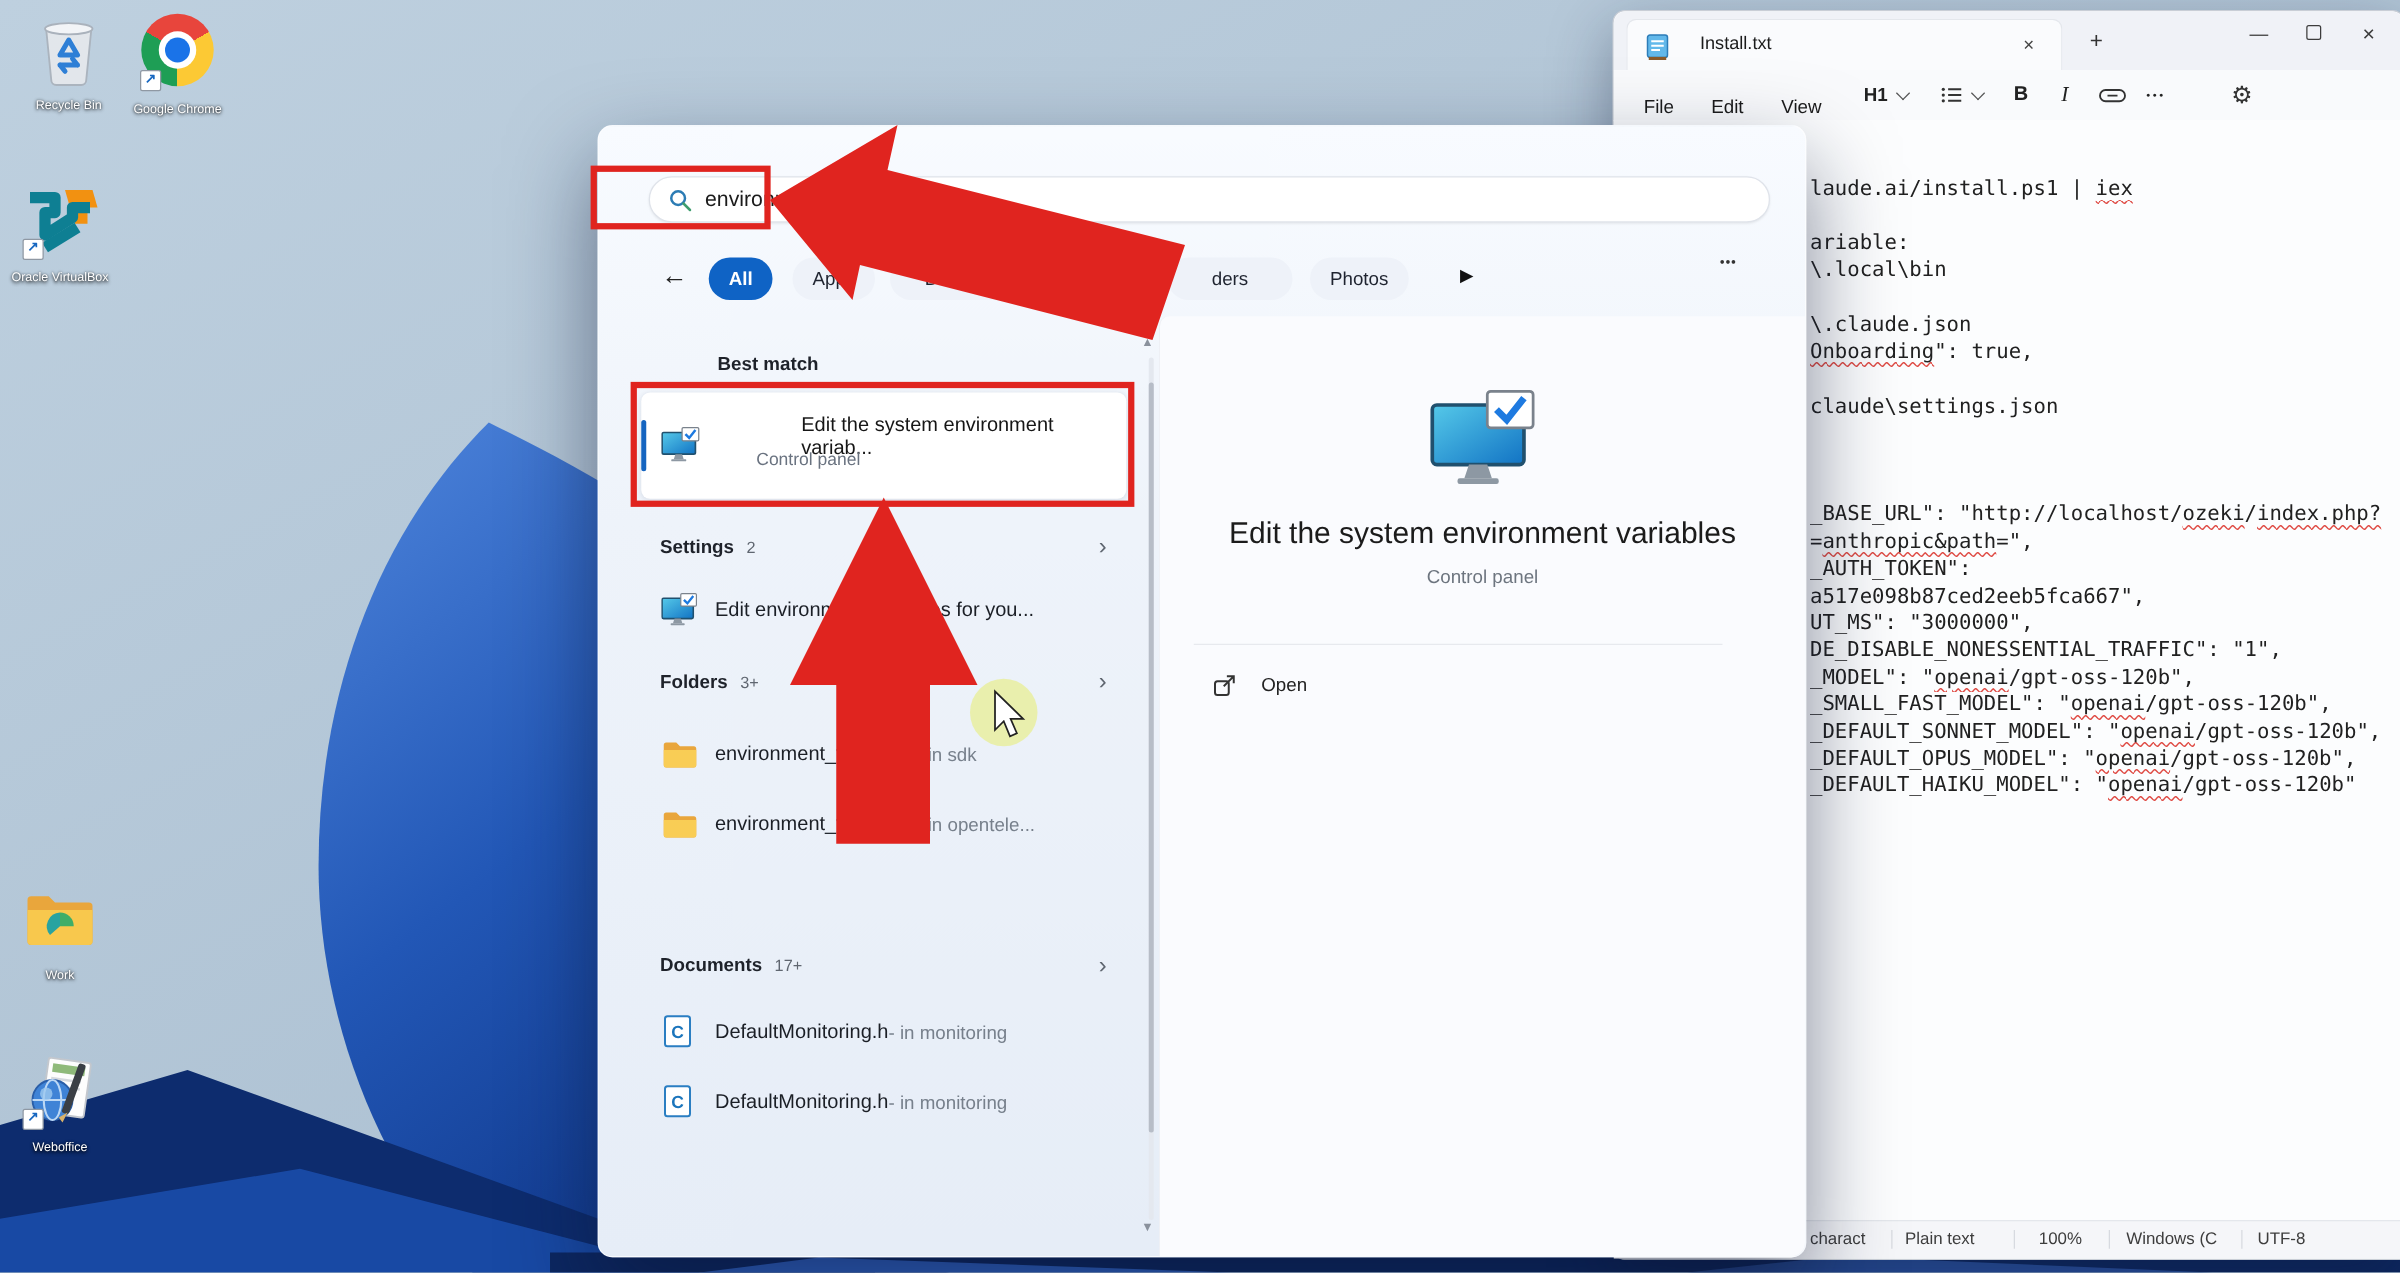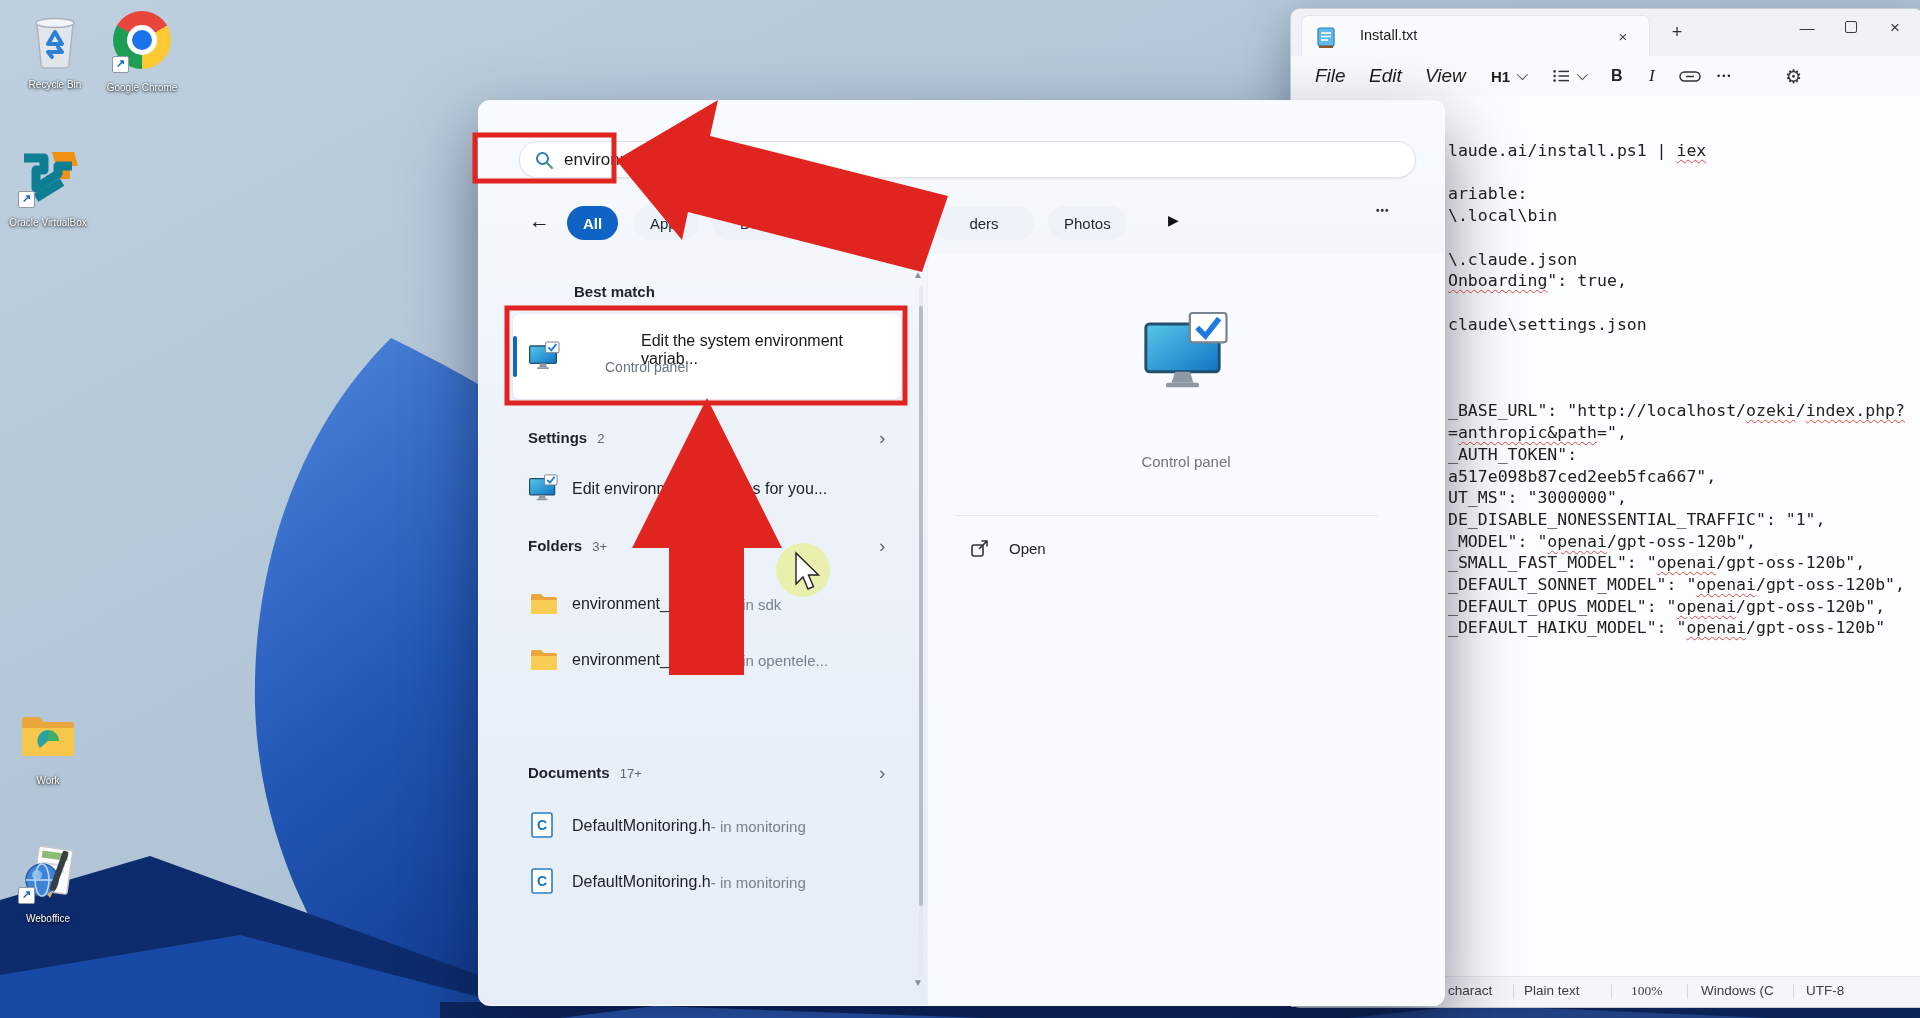--- a/index.html
+++ b/index.html
@@ -32,21 +32,21 @@
   #np-tab .np-ticon{position:absolute;left:14px;top:11px;}
   #np-tab .np-title{position:absolute;left:58px;top:11px;font-size:14.5px;color:#1b1b1b;}
   .np-tab-close{position:absolute;left:308px;top:9px;width:26px;height:24px;text-align:center;
           line-height:24px;font-size:15px;color:#444;border-radius:4px;}
   .np-plus{position:absolute;left:372px;top:12px;width:28px;height:24px;text-align:center;
           line-height:22px;font-size:18px;color:#333;}
   .np-ctrls{position:absolute;right:6px;top:4px;display:flex;}
   .np-ctrl{width:44px;height:32px;text-align:center;line-height:30px;font-size:15px;color:#3c3c3c;}
   .np-ctrl .maxbox{display:inline-block;width:10px;height:10px;border:1.2px solid #3c3c3c;border-radius:2px;}
   #np-toolbar{position:relative;height:40px;background:#f9fafc;border-bottom:1px solid #ebedf1;}
-  .np-menu{position:absolute;top:0;height:40px;line-height:40px;font-size:19px;color:#1b1b1b;padding:0 6px;font-style:italic;}
+  .np-menu{position:absolute;top:10px;height:40px;line-height:40px;font-size:15px;color:#1b1b1b;padding:0 6px;}
   .chev{display:inline-block;width:7px;height:7px;border-right:1.4px solid #555;
         border-bottom:1.4px solid #555;transform:rotate(45deg) translateY(-2px);margin-left:7px;}
   .tbtn{position:absolute;top:0;height:40px;display:flex;align-items:center;color:#222;}
   #np-text{position:absolute;left:0;top:87px;right:0;bottom:30px;background:#fcfdfe;overflow:hidden;}
   #np-lines{position:absolute;left:157px;top:44px;font-family:"DejaVu Sans Mono",monospace;
             font-size:16.5px;line-height:21.7px;color:#212121;white-space:pre;}
   .sq{text-decoration:underline wavy #df4a43 1px;text-underline-offset:3px;}
   #np-status{position:absolute;left:0;right:0;bottom:0;height:30px;background:#f5f6f9;
              border-top:1px solid #e4e7ec;font-size:13.5px;color:#3d3d3d;}
   .st-item{position:absolute;top:6px;}
@@ -252,21 +252,21 @@
     <span class="tbtn" style="left:494px;font-size:19px;color:#333;">⚙</span>
   </div>
   <div id="np-text">
     <div id="np-lines"><div class="np-line"><span>laude.ai/install.ps1 | </span><span class="sq">iex</span></div><div class="np-line">&nbsp;</div><div class="np-line"><span>ariable:</span></div><div class="np-line"><span>\.local\bin</span></div><div class="np-line">&nbsp;</div><div class="np-line"><span>\.claude.json</span></div><div class="np-line"><span class="sq">Onboarding</span><span>": true,</span></div><div class="np-line">&nbsp;</div><div class="np-line"><span>claude\settings.json</span></div><div class="np-line">&nbsp;</div><div class="np-line">&nbsp;</div><div class="np-line">&nbsp;</div><div class="np-line"><span>_BASE_URL": "http://localhost/</span><span class="sq">ozeki</span><span>/</span><span class="sq">index.php?</span></div><div class="np-line"><span>=</span><span class="sq">anthropic&amp;path</span><span>=",</span></div><div class="np-line"><span>_AUTH_TOKEN":</span></div><div class="np-line"><span>a517e098b87ced2eeb5fca667",</span></div><div class="np-line"><span>UT_MS": "3000000",</span></div><div class="np-line"><span>DE_DISABLE_NONESSENTIAL_TRAFFIC": "1",</span></div><div class="np-line"><span>_MODEL": "</span><span class="sq">openai</span><span>/gpt-oss-120b",</span></div><div class="np-line"><span>_SMALL_FAST_MODEL": "</span><span class="sq">openai</span><span>/gpt-oss-120b",</span></div><div class="np-line"><span>_DEFAULT_SONNET_MODEL": "</span><span class="sq">openai</span><span>/gpt-oss-120b",</span></div><div class="np-line"><span>_DEFAULT_OPUS_MODEL": "</span><span class="sq">openai</span><span>/gpt-oss-120b",</span></div><div class="np-line"><span>_DEFAULT_HAIKU_MODEL": "</span><span class="sq">openai</span><span>/gpt-oss-120b"</span></div></div>
   </div>
   <div id="np-status">
     <span class="st-item" style="left:157px;">charact</span>
     <span class="st-sep" style="left:222px;"></span>
     <span class="st-item" style="left:233px;">Plain text</span>
     <span class="st-sep" style="left:320px;"></span>
-    <span class="st-item" style="left:340px;font-family:Liberation Serif, serif;">100%</span>
+    <span class="st-item" style="left:340px;">100%</span>
     <span class="st-sep" style="left:396px;"></span>
     <span class="st-item" style="left:410px;width:86px;overflow:hidden;white-space:nowrap;">Windows (C</span>
     <span class="st-sep" style="left:502px;"></span>
     <span class="st-item" style="left:515px;">UTF-8</span>
   </div>
 </div>
 
 <div id="panel">
   <div id="searchbox">
     <span class="mag">
@@ -386,20 +386,21 @@
   <div id="pane">
     <span class="bigic">
       <svg width="88" height="81" viewBox="0 0 48 44">
         <rect x="1" y="7" width="40" height="26" rx="2" fill="url(#mgrad)" stroke="#20506e" stroke-width="1.6"></rect>
         <path d="M17 33 h8 l2 6 h-12 z" fill="#8d98a3"></path>
         <rect x="12" y="39" width="18" height="2.5" rx="1" fill="#8d98a3"></rect>
         <rect x="25" y="1" width="20" height="16" rx="1.5" fill="#fff" stroke="#7a828c" stroke-width="1.2"></rect>
         <path d="M29 9 l4.5 4.5 L41 4" stroke="#1e7ae0" stroke-width="3" fill="none"></path>
       </svg>
     </span>
+    <div id="pane-title">Edit the system environment variables</div>
     <div id="pane-sub">Control panel</div>
     <div id="pane-div"></div>
     <div id="open-row">
       <svg width="19" height="19" viewBox="0 0 19 19">
         <rect x="2" y="6" width="11" height="11" rx="2" fill="none" stroke="#333" stroke-width="1.6"></rect>
         <path d="M9 10 L16.5 2.5 M11.5 2 h5.5 v5.5" fill="none" stroke="#333" stroke-width="1.6"></path>
       </svg>
       <span class="olbl">Open</span>
     </div>
   </div>

